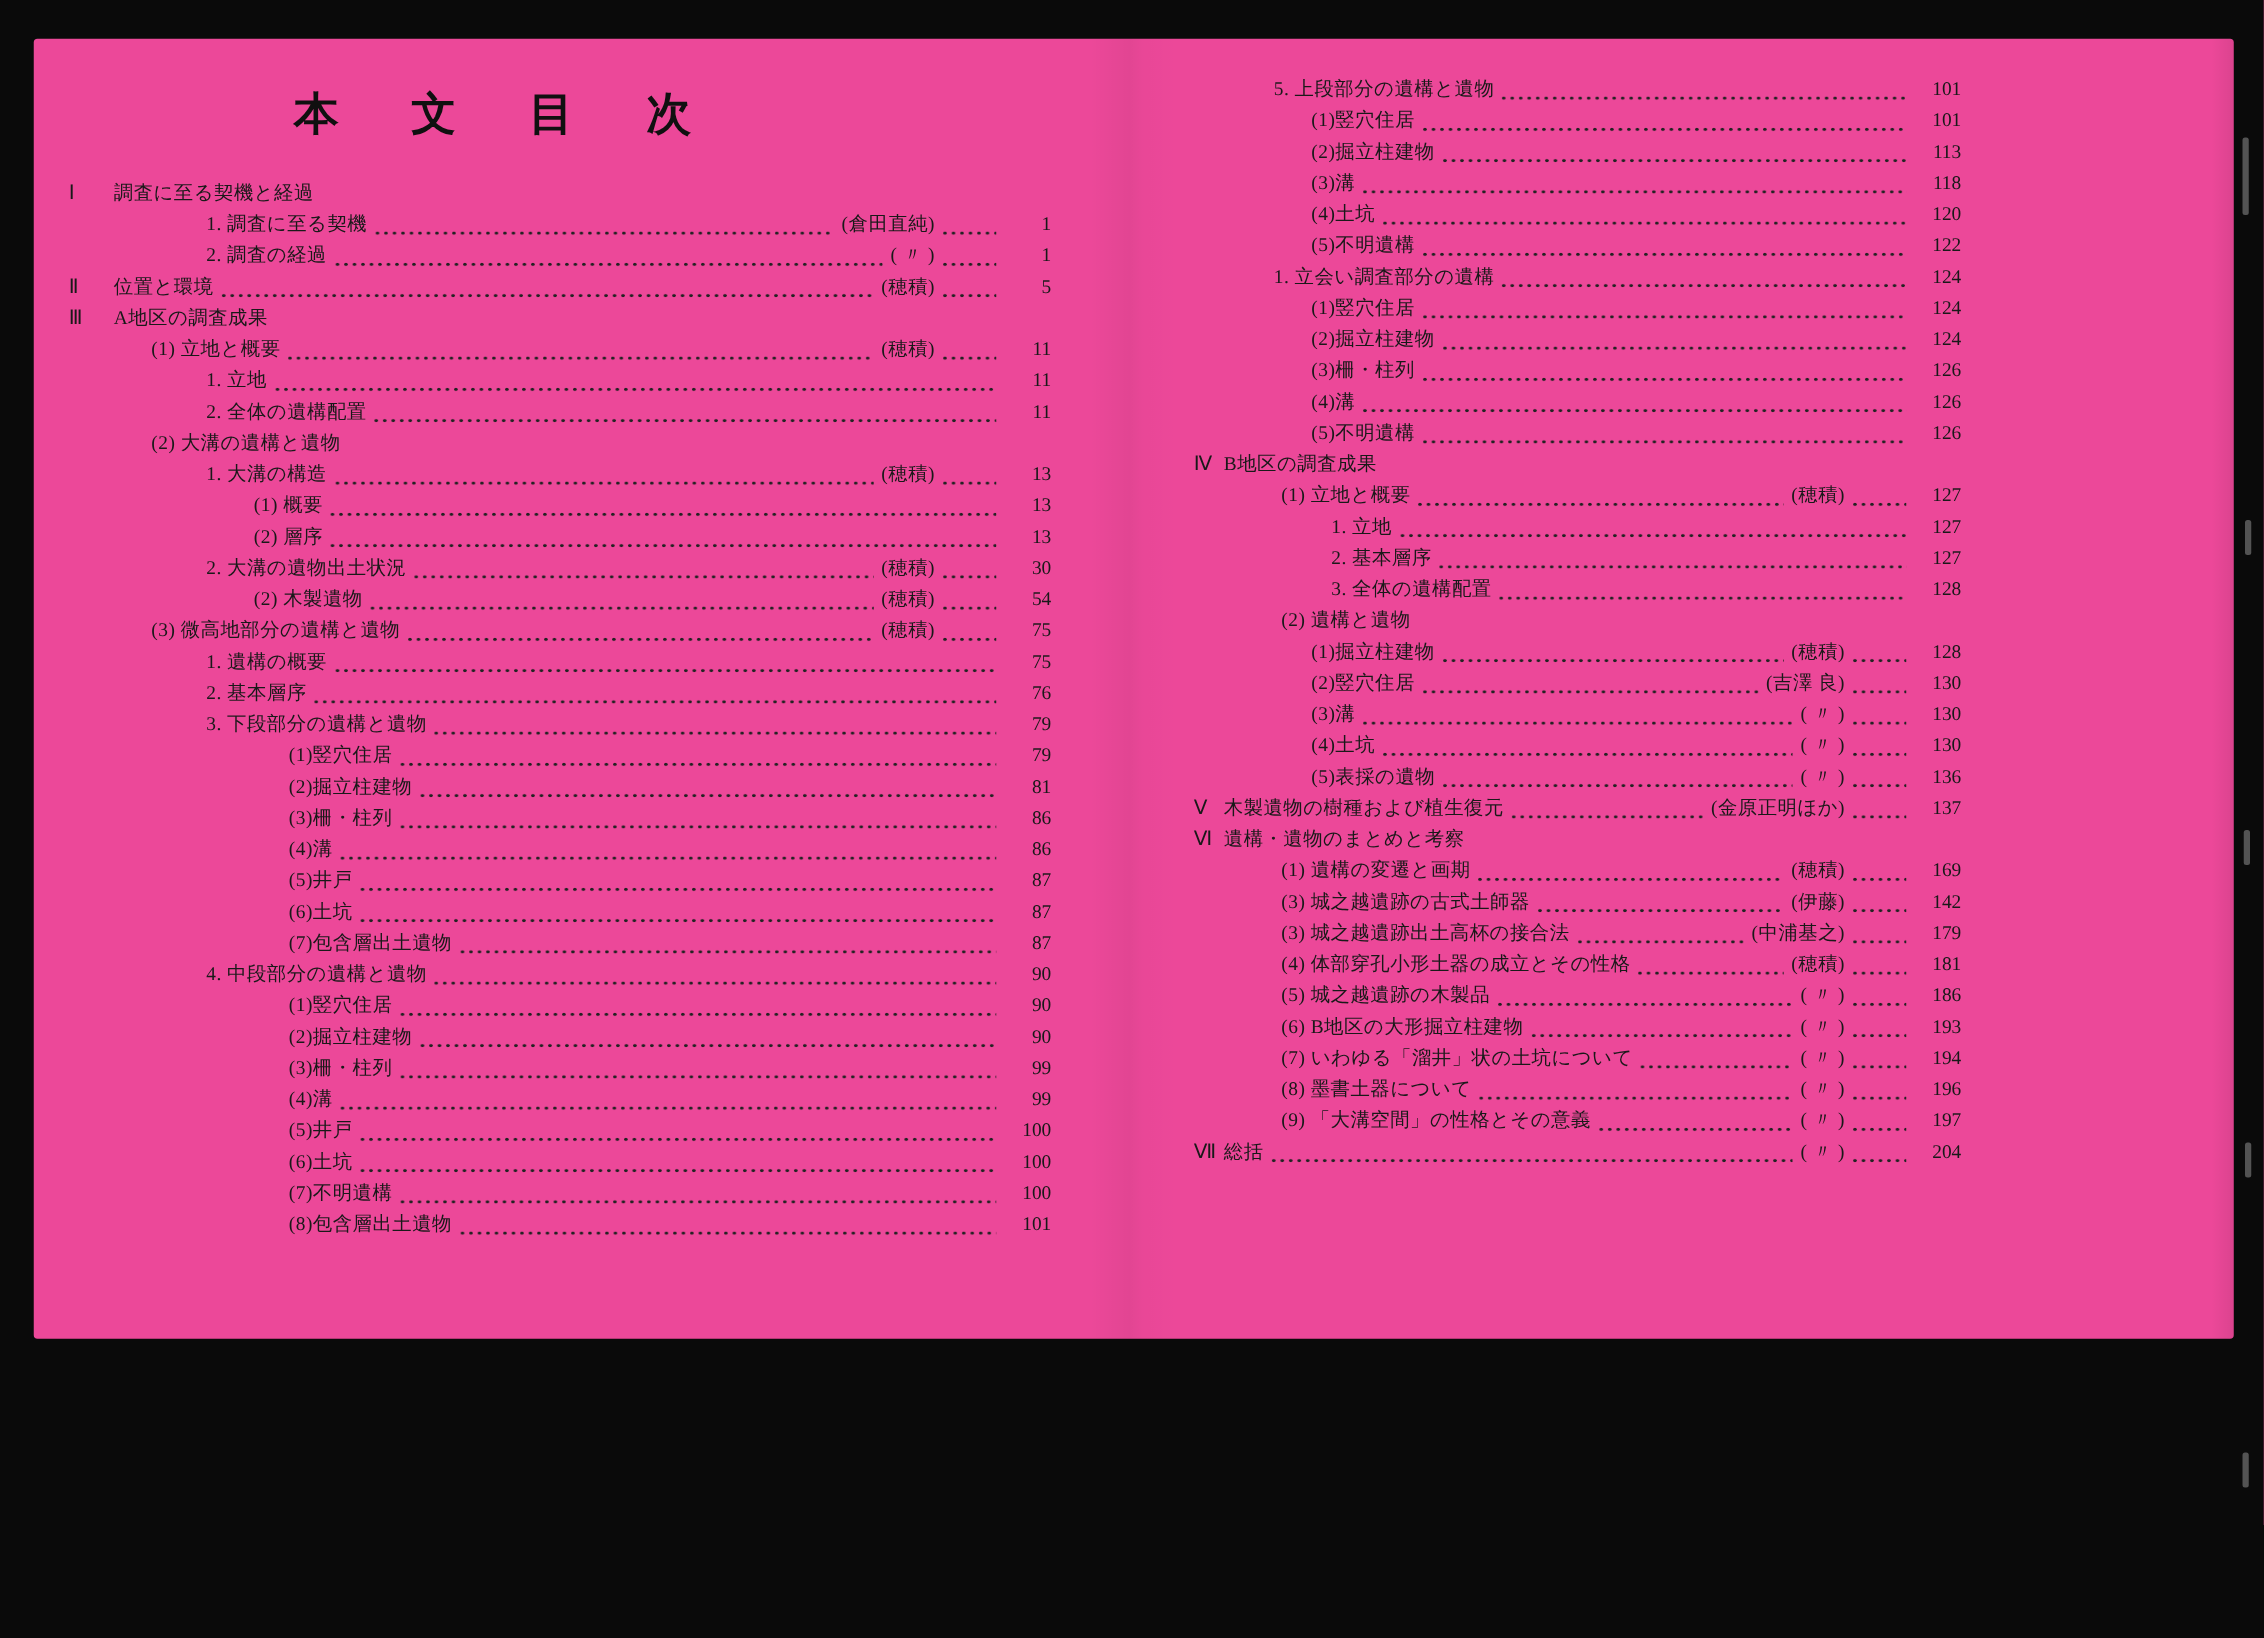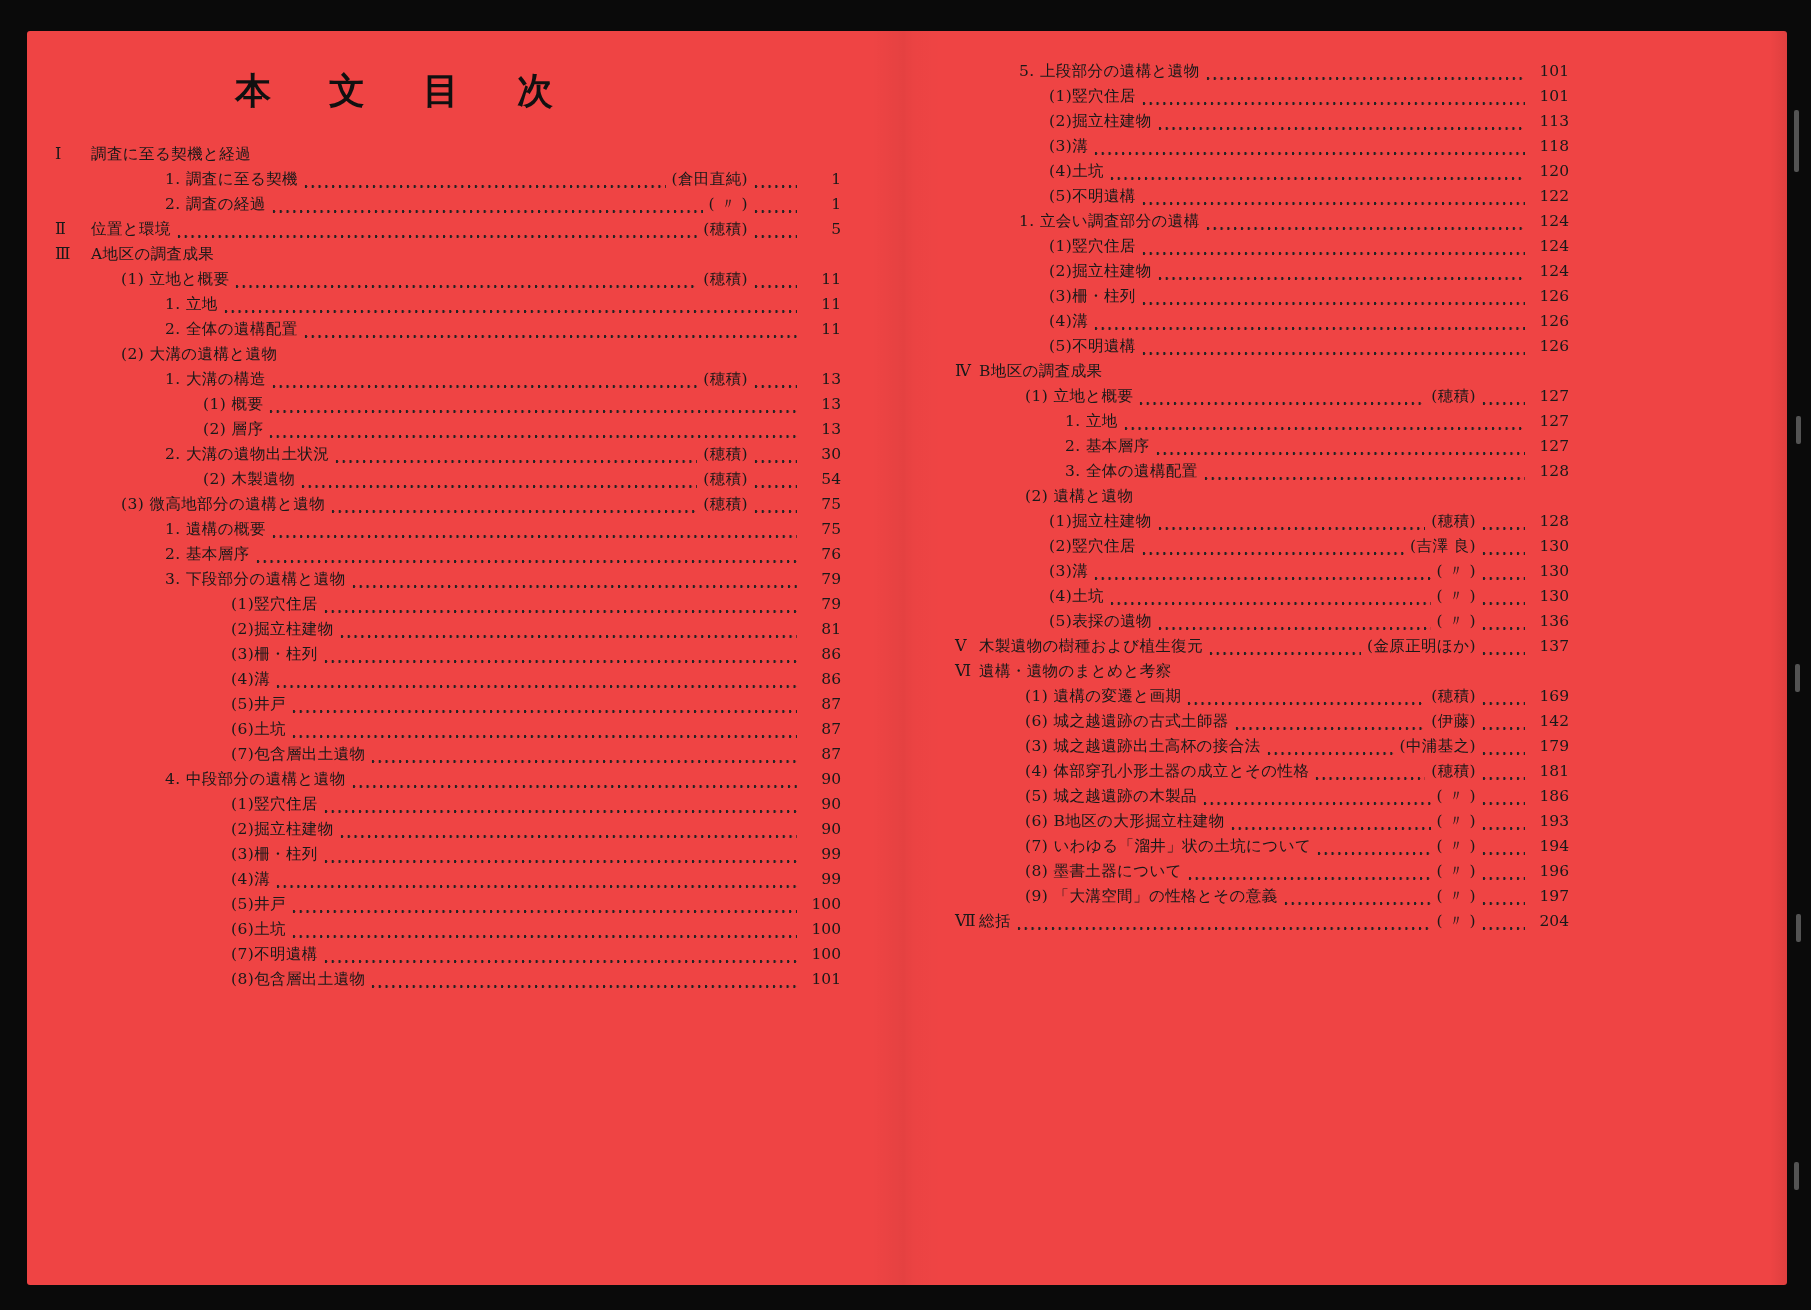--- a/index.html
+++ b/index.html
@@ -2,22 +2,22 @@
 <html><head>
 <meta charset="utf-8">
 <style>
   html,body{margin:0;padding:0;}
   body{
     width:1811px;height:1310px;position:relative;overflow:hidden;
     background:#0a0a0a;
     font-family:"DejaVu Serif","Liberation Serif",serif;
   }
   .sheet{
-    position:absolute;left:27px;top:31px;width:1760px;height:1254px;
-    background:#ef4444;border-radius:3px;
+    position:absolute;left:27px;top:31px;width:1760px;height:1040px;
+    background:#ec4899;border-radius:3px;font-family:Liberation Serif, serif;
   }
   .gutter-shadow{
     position:absolute;left:845px;top:0;width:70px;height:100%;
     background:linear-gradient(90deg,rgba(0,0,0,0) 0%,rgba(0,0,0,0.045) 45%,rgba(0,0,0,0.015) 60%,rgba(0,0,0,0) 100%);
   }
   .right-edge-shade{
     position:absolute;right:0;top:0;width:18px;height:100%;
     background:linear-gradient(90deg,rgba(0,0,0,0) 0%,rgba(0,0,0,0.07) 100%);
   }
   .edge-mark{position:absolute;width:5px;background:#8f8f8f;opacity:.55;border-radius:2px;}
@@ -488,21 +488,21 @@
       <div class="toc-row lv1">
 
     <span class="label">(1) 遺構の変遷と画期</span>
     <span class="dots"></span>
     <span class="author">(穂積)</span>
     <span class="dots dots-short"></span>
     <span class="pagenum">169</span>
   </div>
       <div class="toc-row lv1">
 
-    <span class="label">(6) 城之越遺跡の古式土師器</span>
+    <span class="label">(3) 城之越遺跡の古式土師器</span>
     <span class="dots"></span>
     <span class="author">(伊藤)</span>
     <span class="dots dots-short"></span>
     <span class="pagenum">142</span>
   </div>
       <div class="toc-row lv1">
 
     <span class="label">(3) 城之越遺跡出土高杯の接合法</span>
     <span class="dots"></span>
     <span class="author">(中浦基之)</span>

